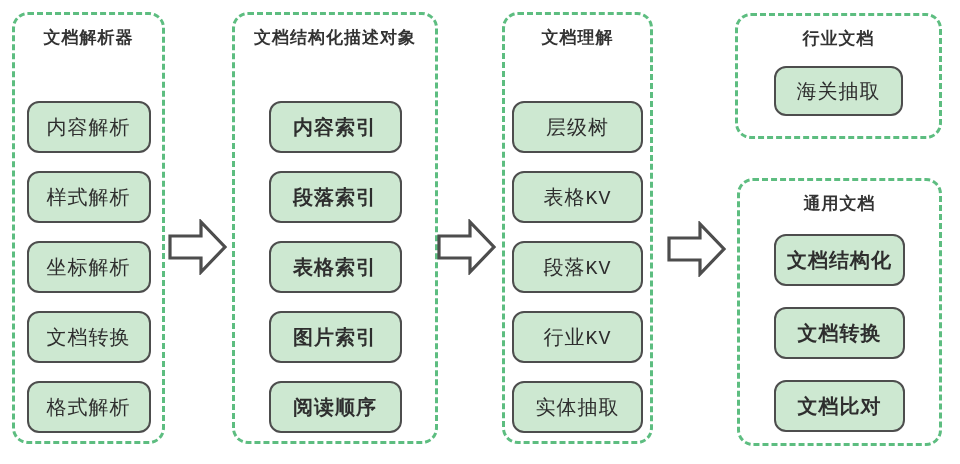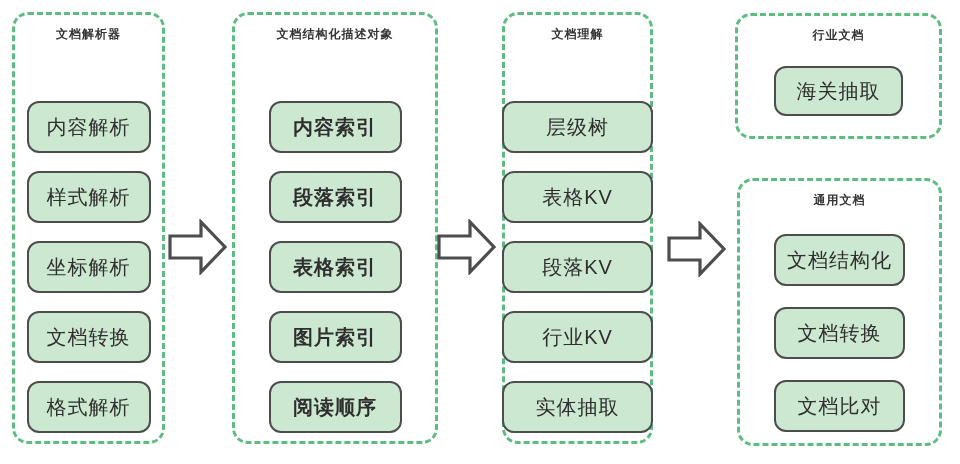--- a/index.html
+++ b/index.html
@@ -26,21 +26,21 @@
   .stage {
     position: absolute;
     box-sizing: border-box;
     border: 3px dashed var(--container-border);
     border-radius: 16px;
     background: transparent;
   }
   .stage-title {
     text-align: center;
     font-weight: bold;
-    font-size: 12px;
+    font-size: 17px;
     color: var(--text);
     margin-top: 11px;
     letter-spacing: 1px;
     white-space: nowrap;
   }
   .boxes {
     position: absolute;
     left: 0;
     right: 0;
     display: flex;
@@ -66,28 +66,28 @@
   #col1 { left: 12px; top: 12px; width: 153px; height: 432px; }
   #col1 .boxes { top: 86px; }
   #col1 .pbox { width: 124px; }
   
   #col2 { left: 232px; top: 12px; width: 206px; height: 432px; }
   #col2 .boxes { top: 86px; }
   #col2 .pbox { width: 133px; font-weight: bold; }
   
   #col3 { left: 502px; top: 12px; width: 151px; height: 432px; }
   #col3 .boxes { top: 86px; }
-  #col3 .pbox { width: 151px; }
+  #col3 .pbox { width: 131px; font-family: Liberation Mono, monospace; }
   
   #col4a { left: 735px; top: 13px; width: 207px; height: 126px; }
   #col4a .boxes { top: 50px; }
   #col4a .pbox { width: 129px; height: 50px; }
   
   #col4b { left: 737px; top: 178px; width: 205px; height: 268px; }
-  #col4b .boxes { top: 53px; gap: 21px; }
+  #col4b .boxes { top: 53px; gap: 21px; font-weight: bold; }
   #col4b .pbox { width: 131px; }
   .flow-arrow {
     position: absolute;
     width: 60px;
     height: 56px;
   }
   #arrow1 { left: 168px; top: 219px; }
   #arrow2 { left: 437px; top: 219px; }
   #arrow3 { left: 667px; top: 221px; }
   .flow-arrow svg { display: block; width: 100%; height: 100%; }

